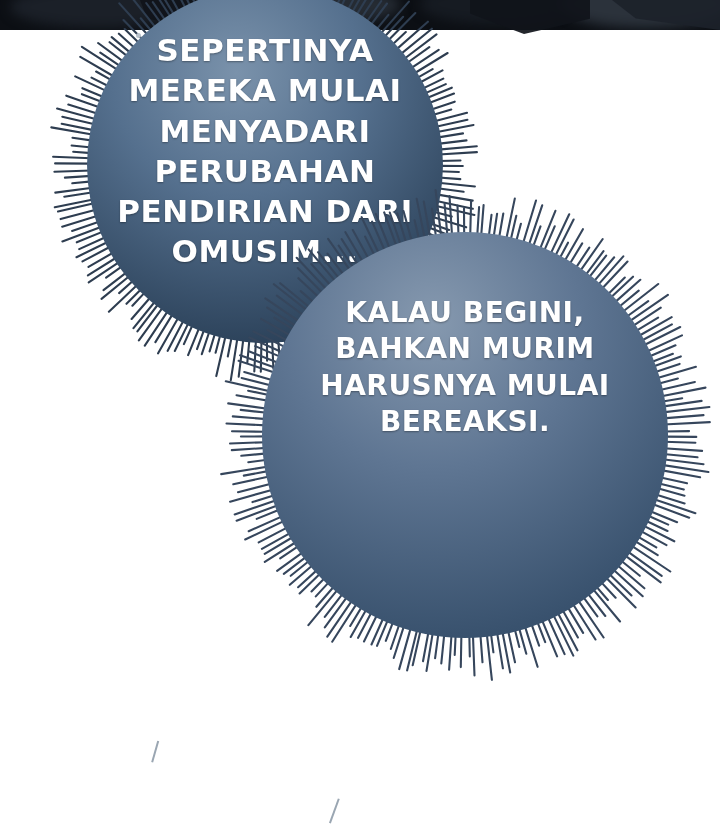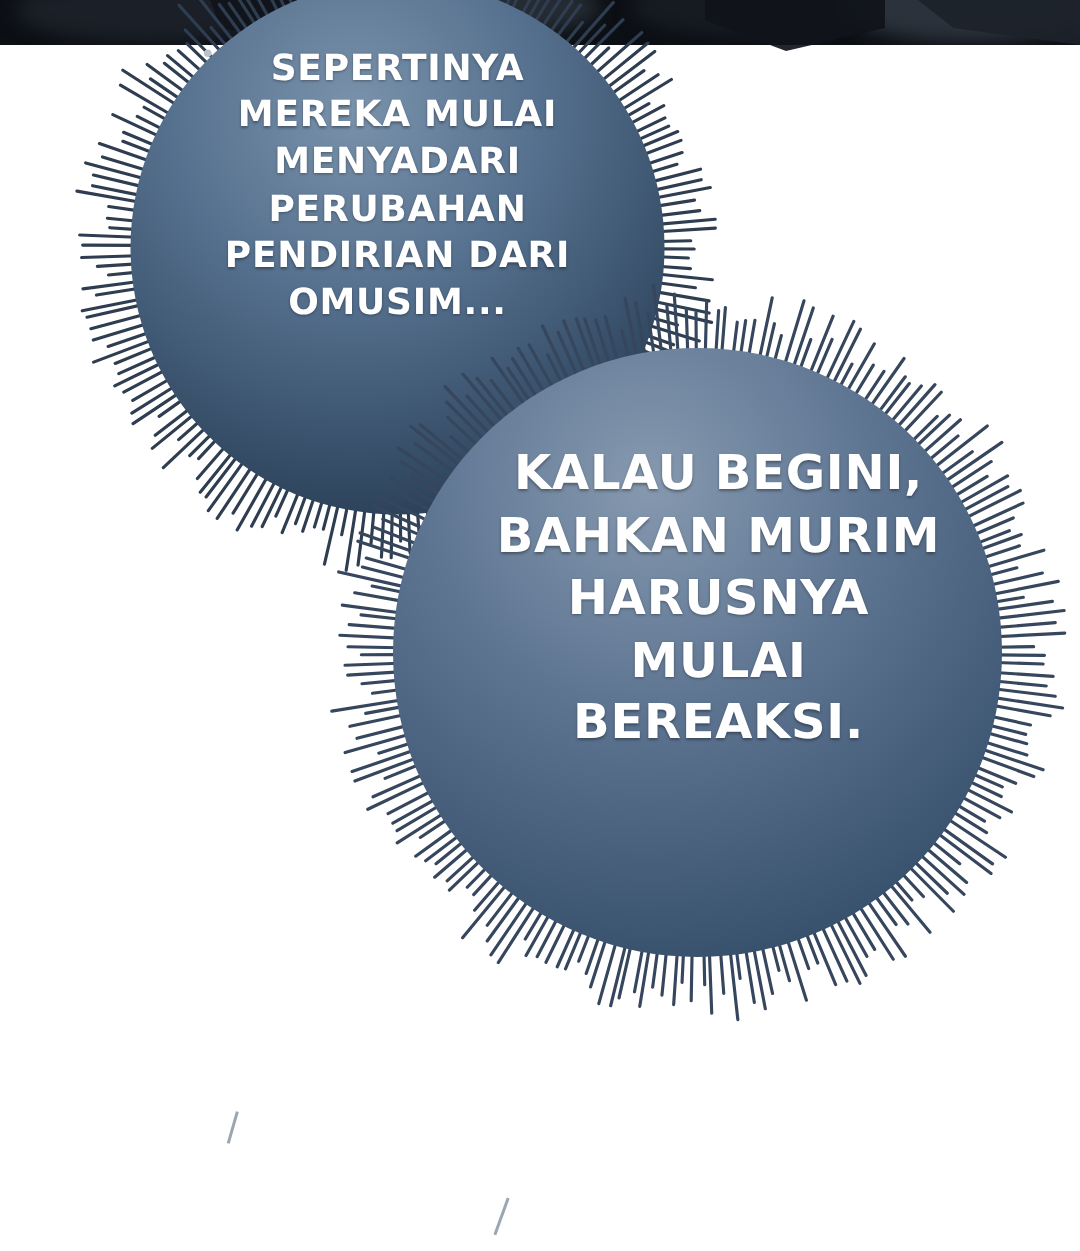--- a/index.html
+++ b/index.html
@@ -75,30 +75,30 @@
     white-space: pre-line;
     user-select: none;
   }
 
   
   #balloon-1 { left: 45px; top: -55px; width: 440px; height: 440px; }
   #balloon-1-text {
     left: 70px;
     top: 85px;
     width: 300px;
-    font-size: 24px;
+    font-size: 31px;
   }
 
   
   #balloon-2 { left: 215px; top: 185px; width: 500px; height: 500px; }
   #balloon-2-text {
-    left: 109px;
+    left: 95px;
     top: 110px;
     width: 310px;
-    font-size: 32px;
+    font-size: 28px;
   }
 
   
   .tail-mark {
     position: absolute;
     background: #6e7d8c;
   }
   .tm1 { left: 136px; top: 33px;  width: 5px;  height: 5px;  border-radius: 50%; background:#b9c2cb; }
   .tm2 { left: 154px; top: 742px; width: 10px; height: 22px; background: transparent;
          border-left: 2px solid #9aa6b2; transform: rotate(16deg); }

